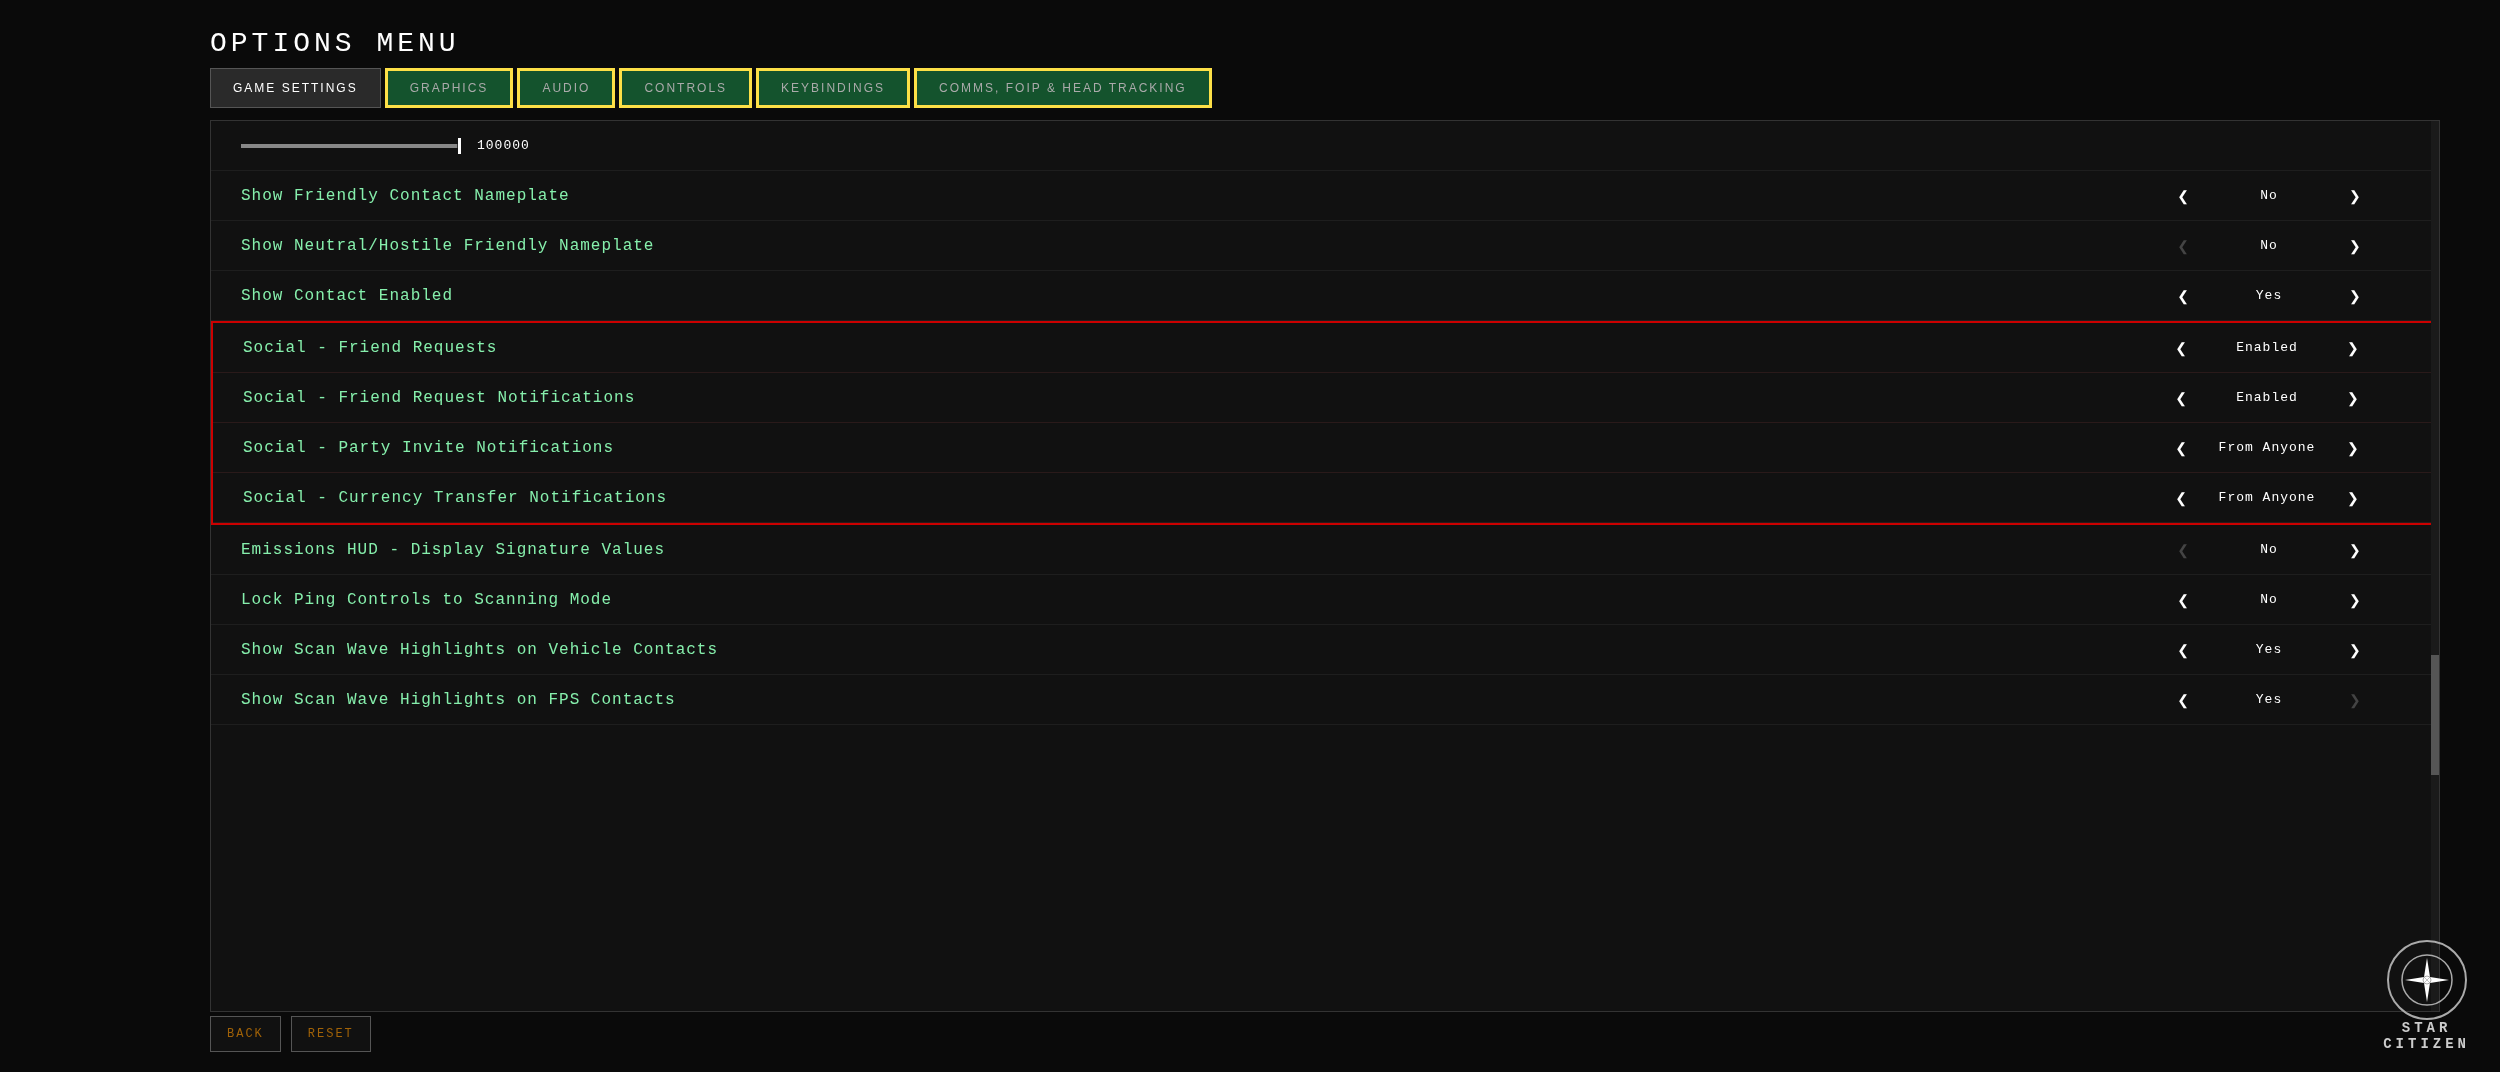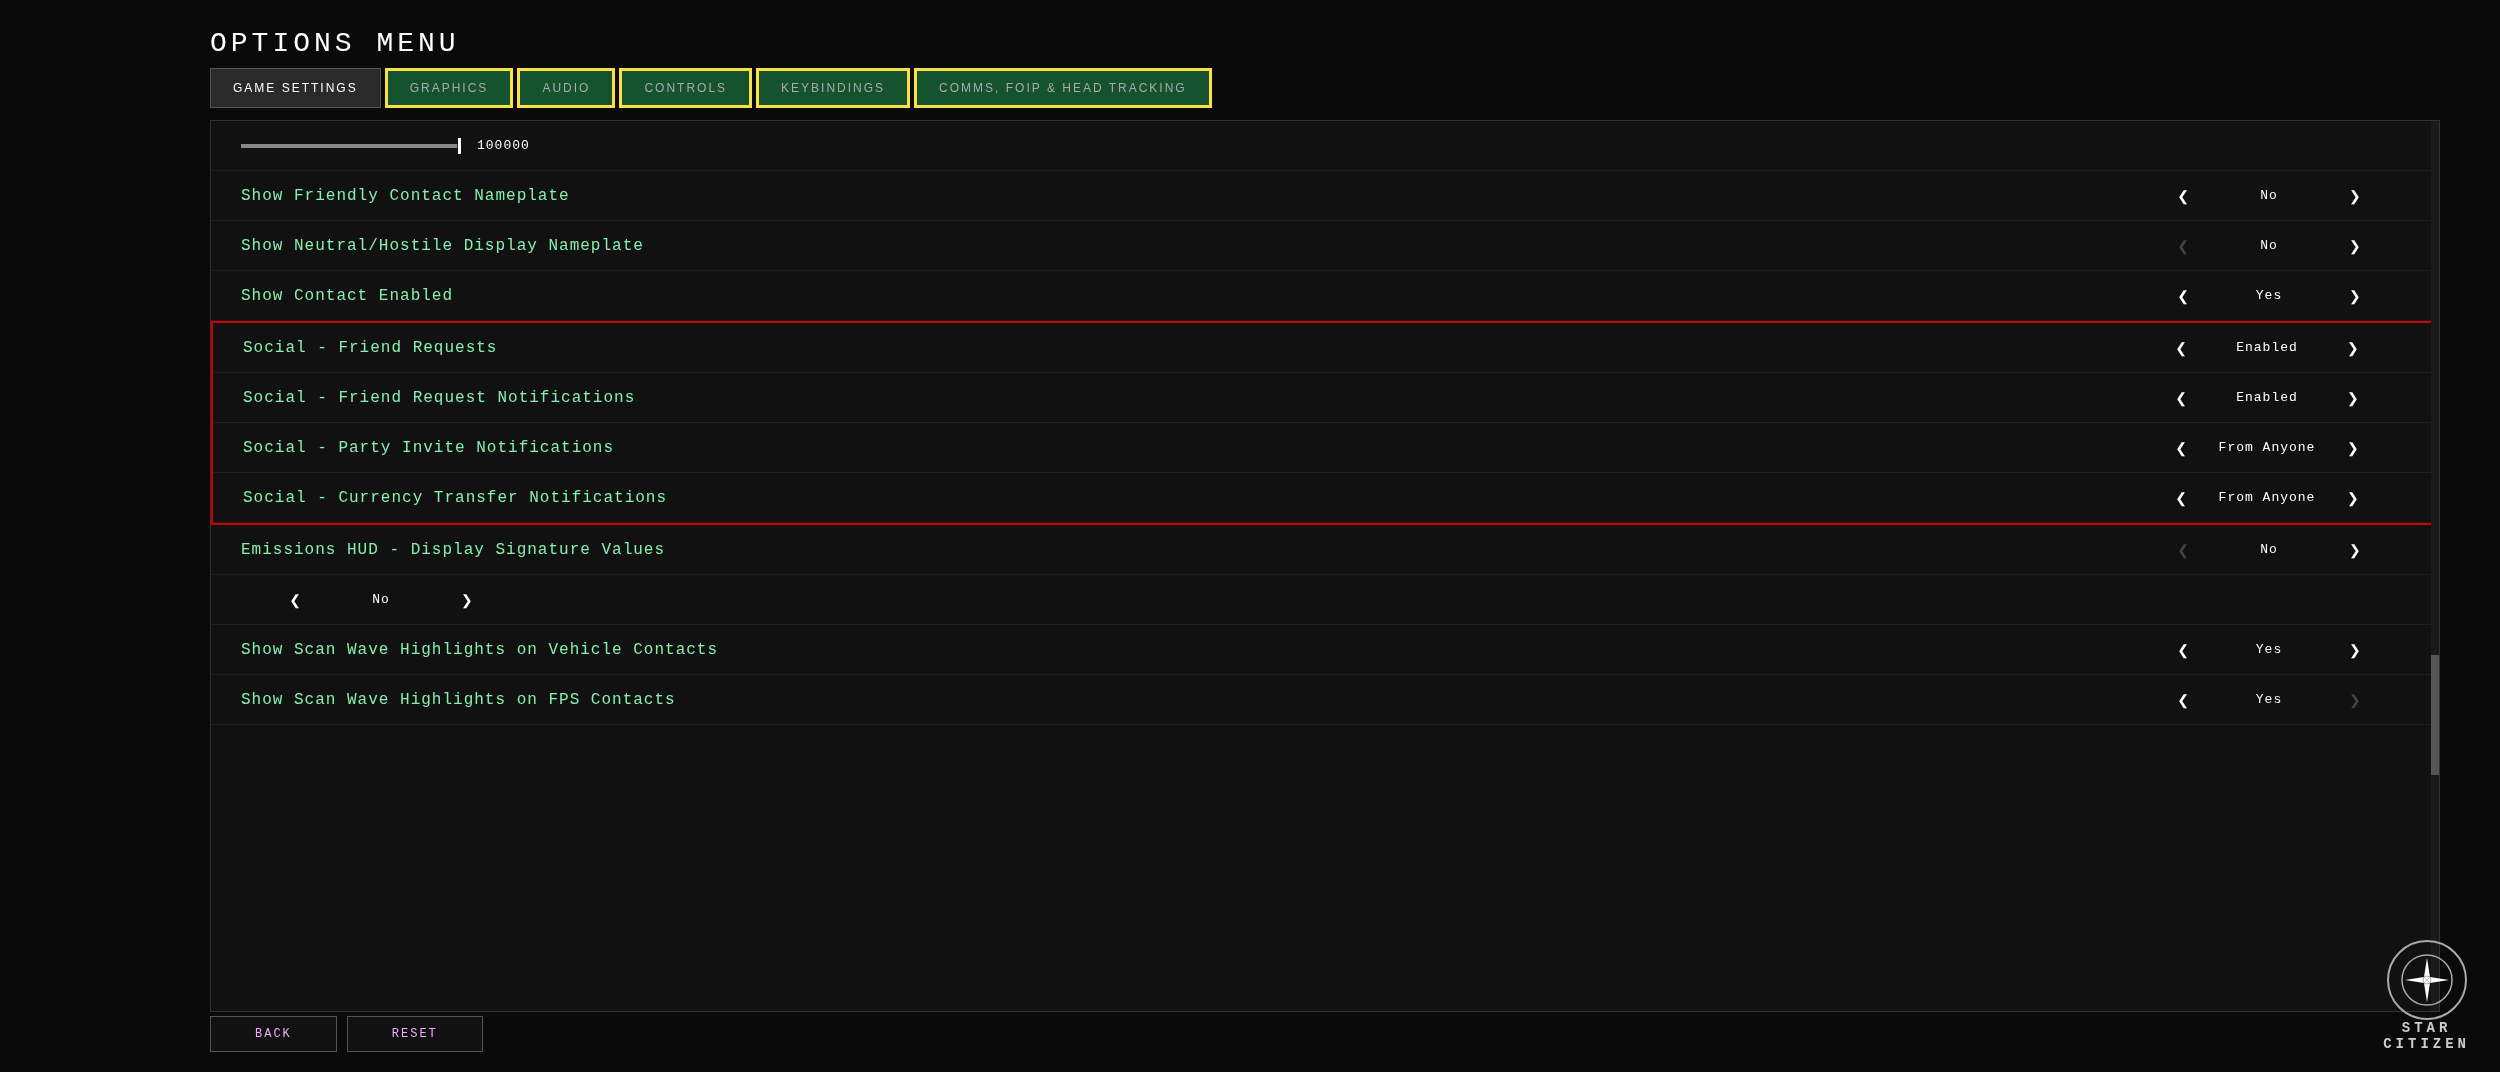--- a/index.html
+++ b/index.html
@@ -194,24 +194,24 @@
     
     .bottom-buttons {
       position: absolute;
       bottom: 20px;
       left: 210px;
       display: flex;
       gap: 10px;
     }
 
     .btn {
-      padding: 10px 44px;
+      padding: 10px 16px;
       background: #111;
       border: 1px solid #555;
-      color: #f0abfc;
+      color: #a16207;
       font-family: 'Courier New', Courier, monospace;
       font-size: 12px;
       letter-spacing: 2px;
       cursor: pointer;
     }
 
     
     .sc-logo {
       position: absolute;
       bottom: 20px;
@@ -284,21 +284,21 @@
         <span class="chevron-left"></span>
       </button>
       <span class="setting-value">No</span>
       <button class="arrow-btn">
         <span class="chevron-right"></span>
       </button>
     </div>
   </div>
 
   <div class="setting-row">
-    <span class="setting-label">Show Neutral/Hostile Display Nameplate</span>
+    <span class="setting-label">Show Neutral/Hostile Friendly Nameplate</span>
     <div class="setting-control">
       <button class="arrow-btn dimmed">
         <span class="chevron-left"></span>
       </button>
       <span class="setting-value">No</span>
       <button class="arrow-btn">
         <span class="chevron-right"></span>
       </button>
     </div>
   </div>
@@ -379,20 +379,21 @@
         <span class="chevron-left"></span>
       </button>
       <span class="setting-value">No</span>
       <button class="arrow-btn">
         <span class="chevron-right"></span>
       </button>
     </div>
   </div>
 
   <div class="setting-row">
+    <span class="setting-label">Lock Ping Controls to Scanning Mode</span>
     <div class="setting-control">
       <button class="arrow-btn">
         <span class="chevron-left"></span>
       </button>
       <span class="setting-value">No</span>
       <button class="arrow-btn">
         <span class="chevron-right"></span>
       </button>
     </div>
   </div>

